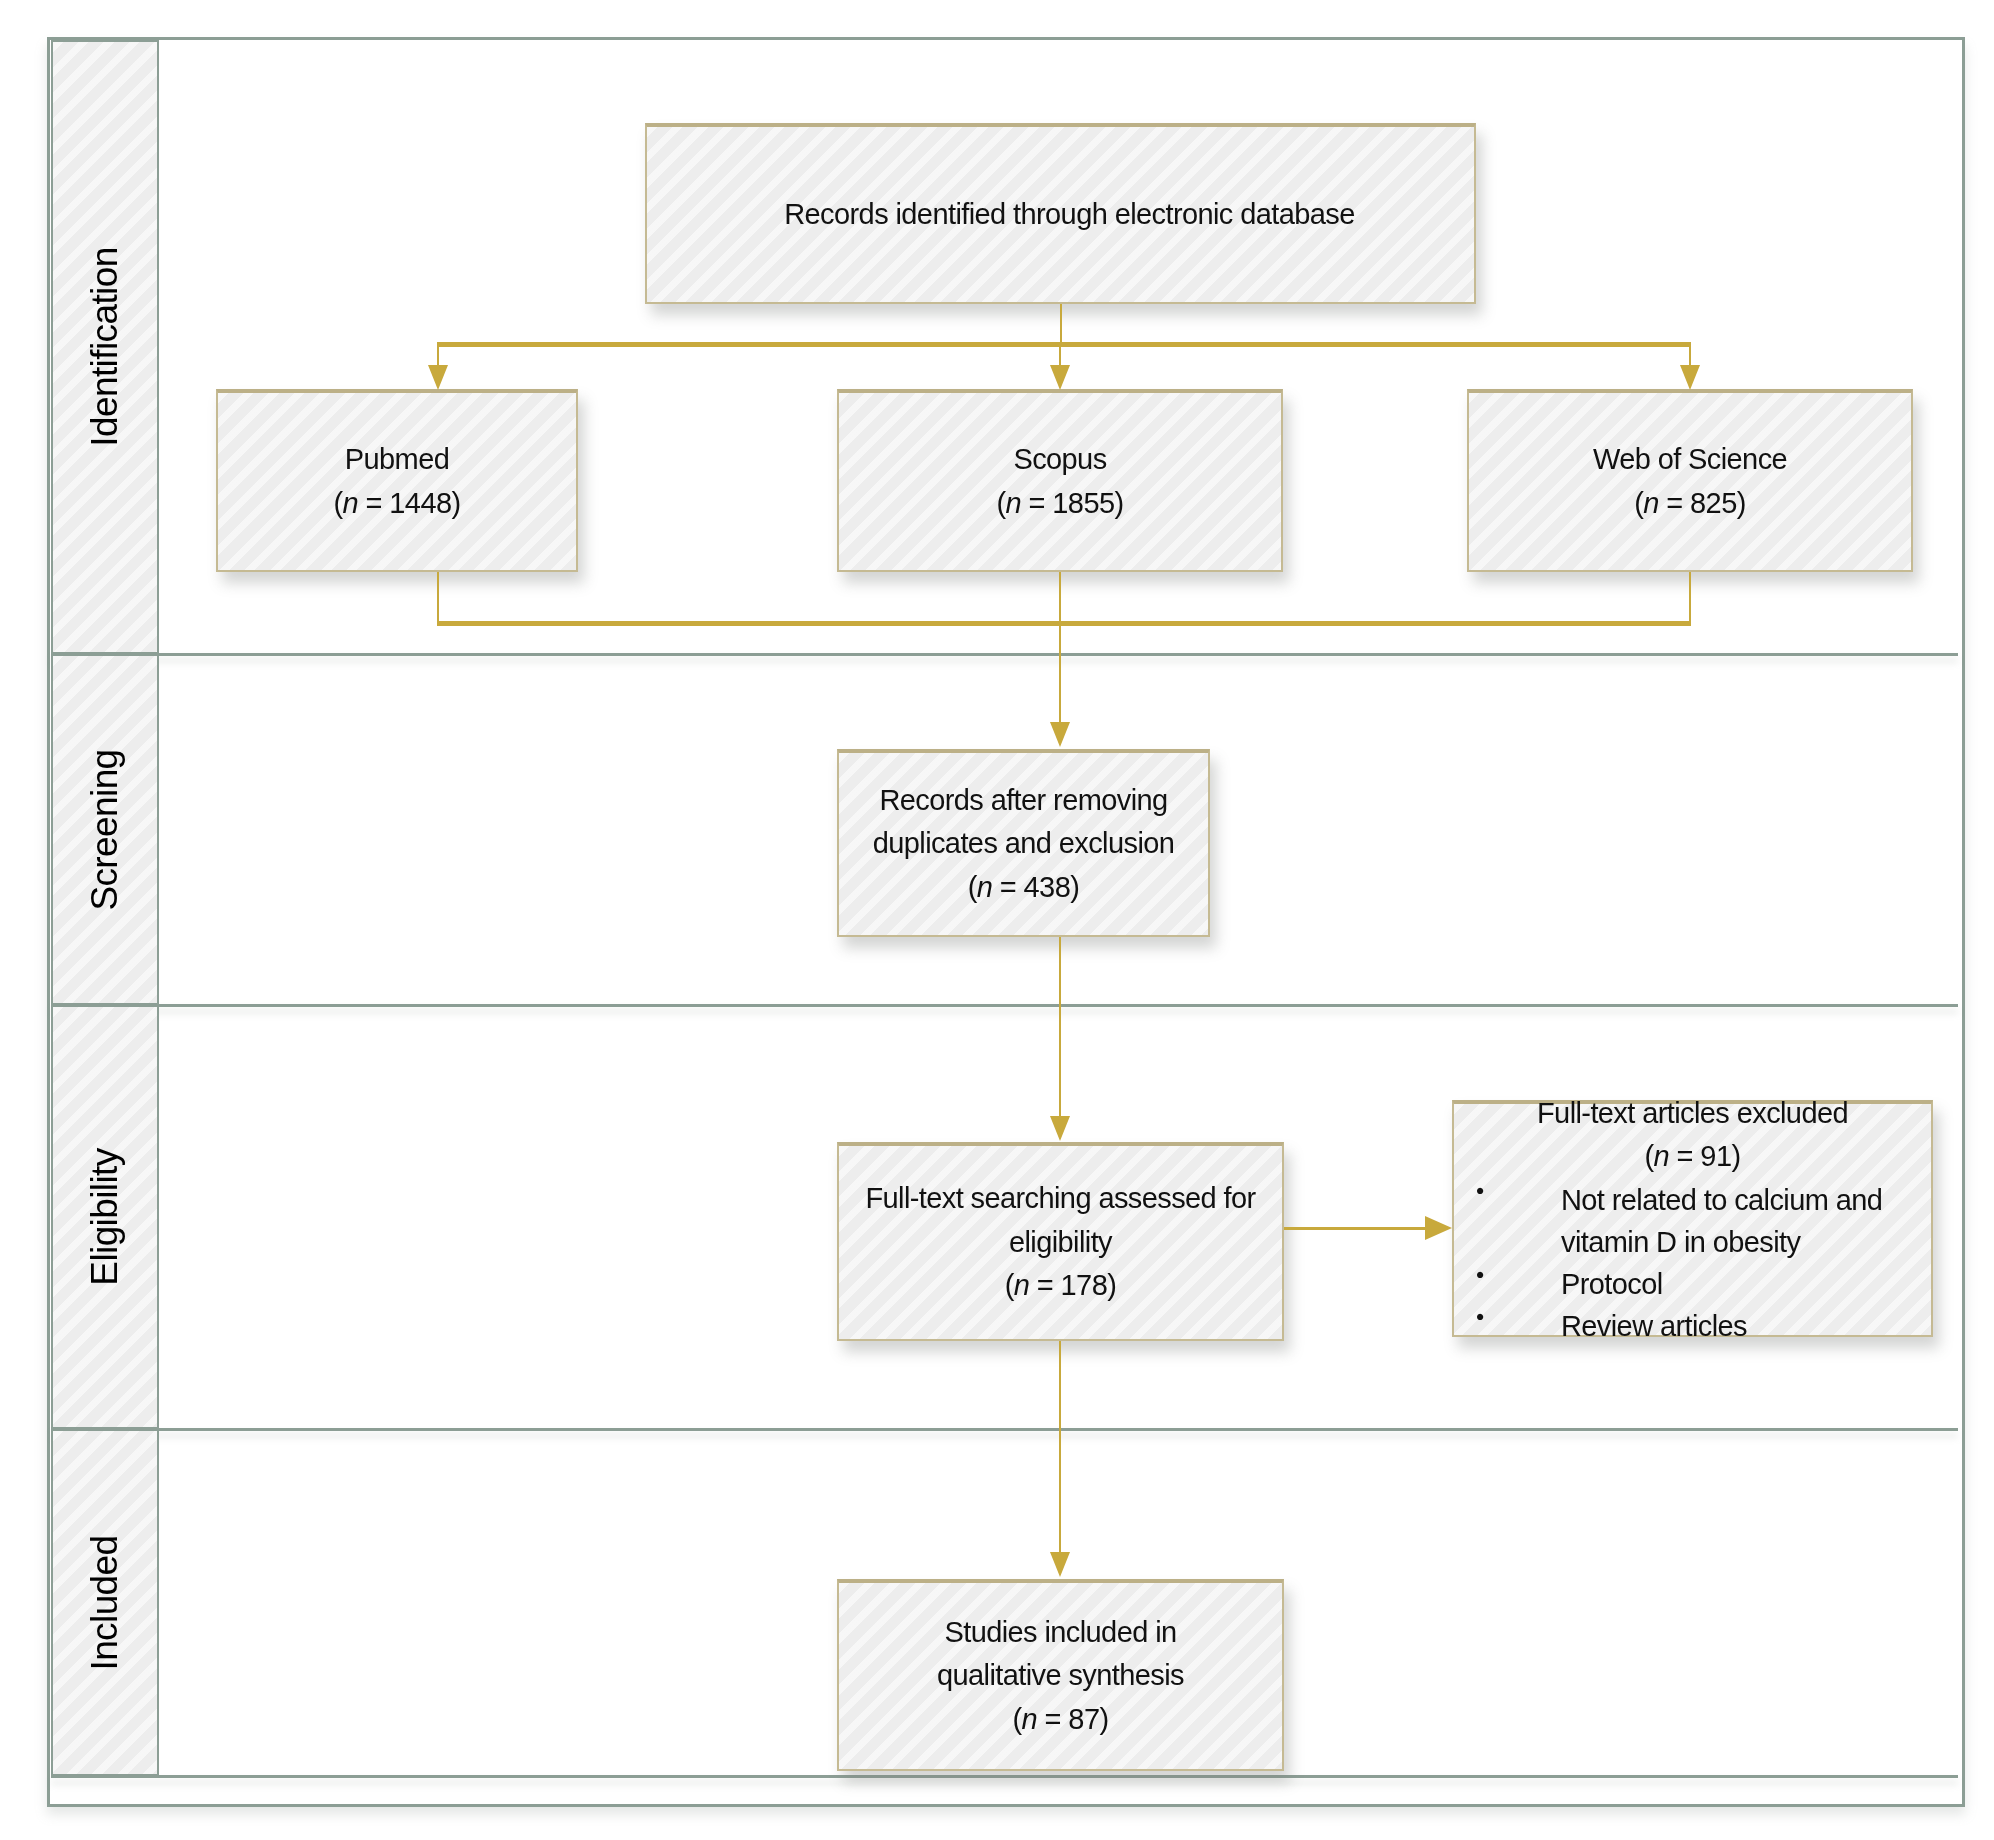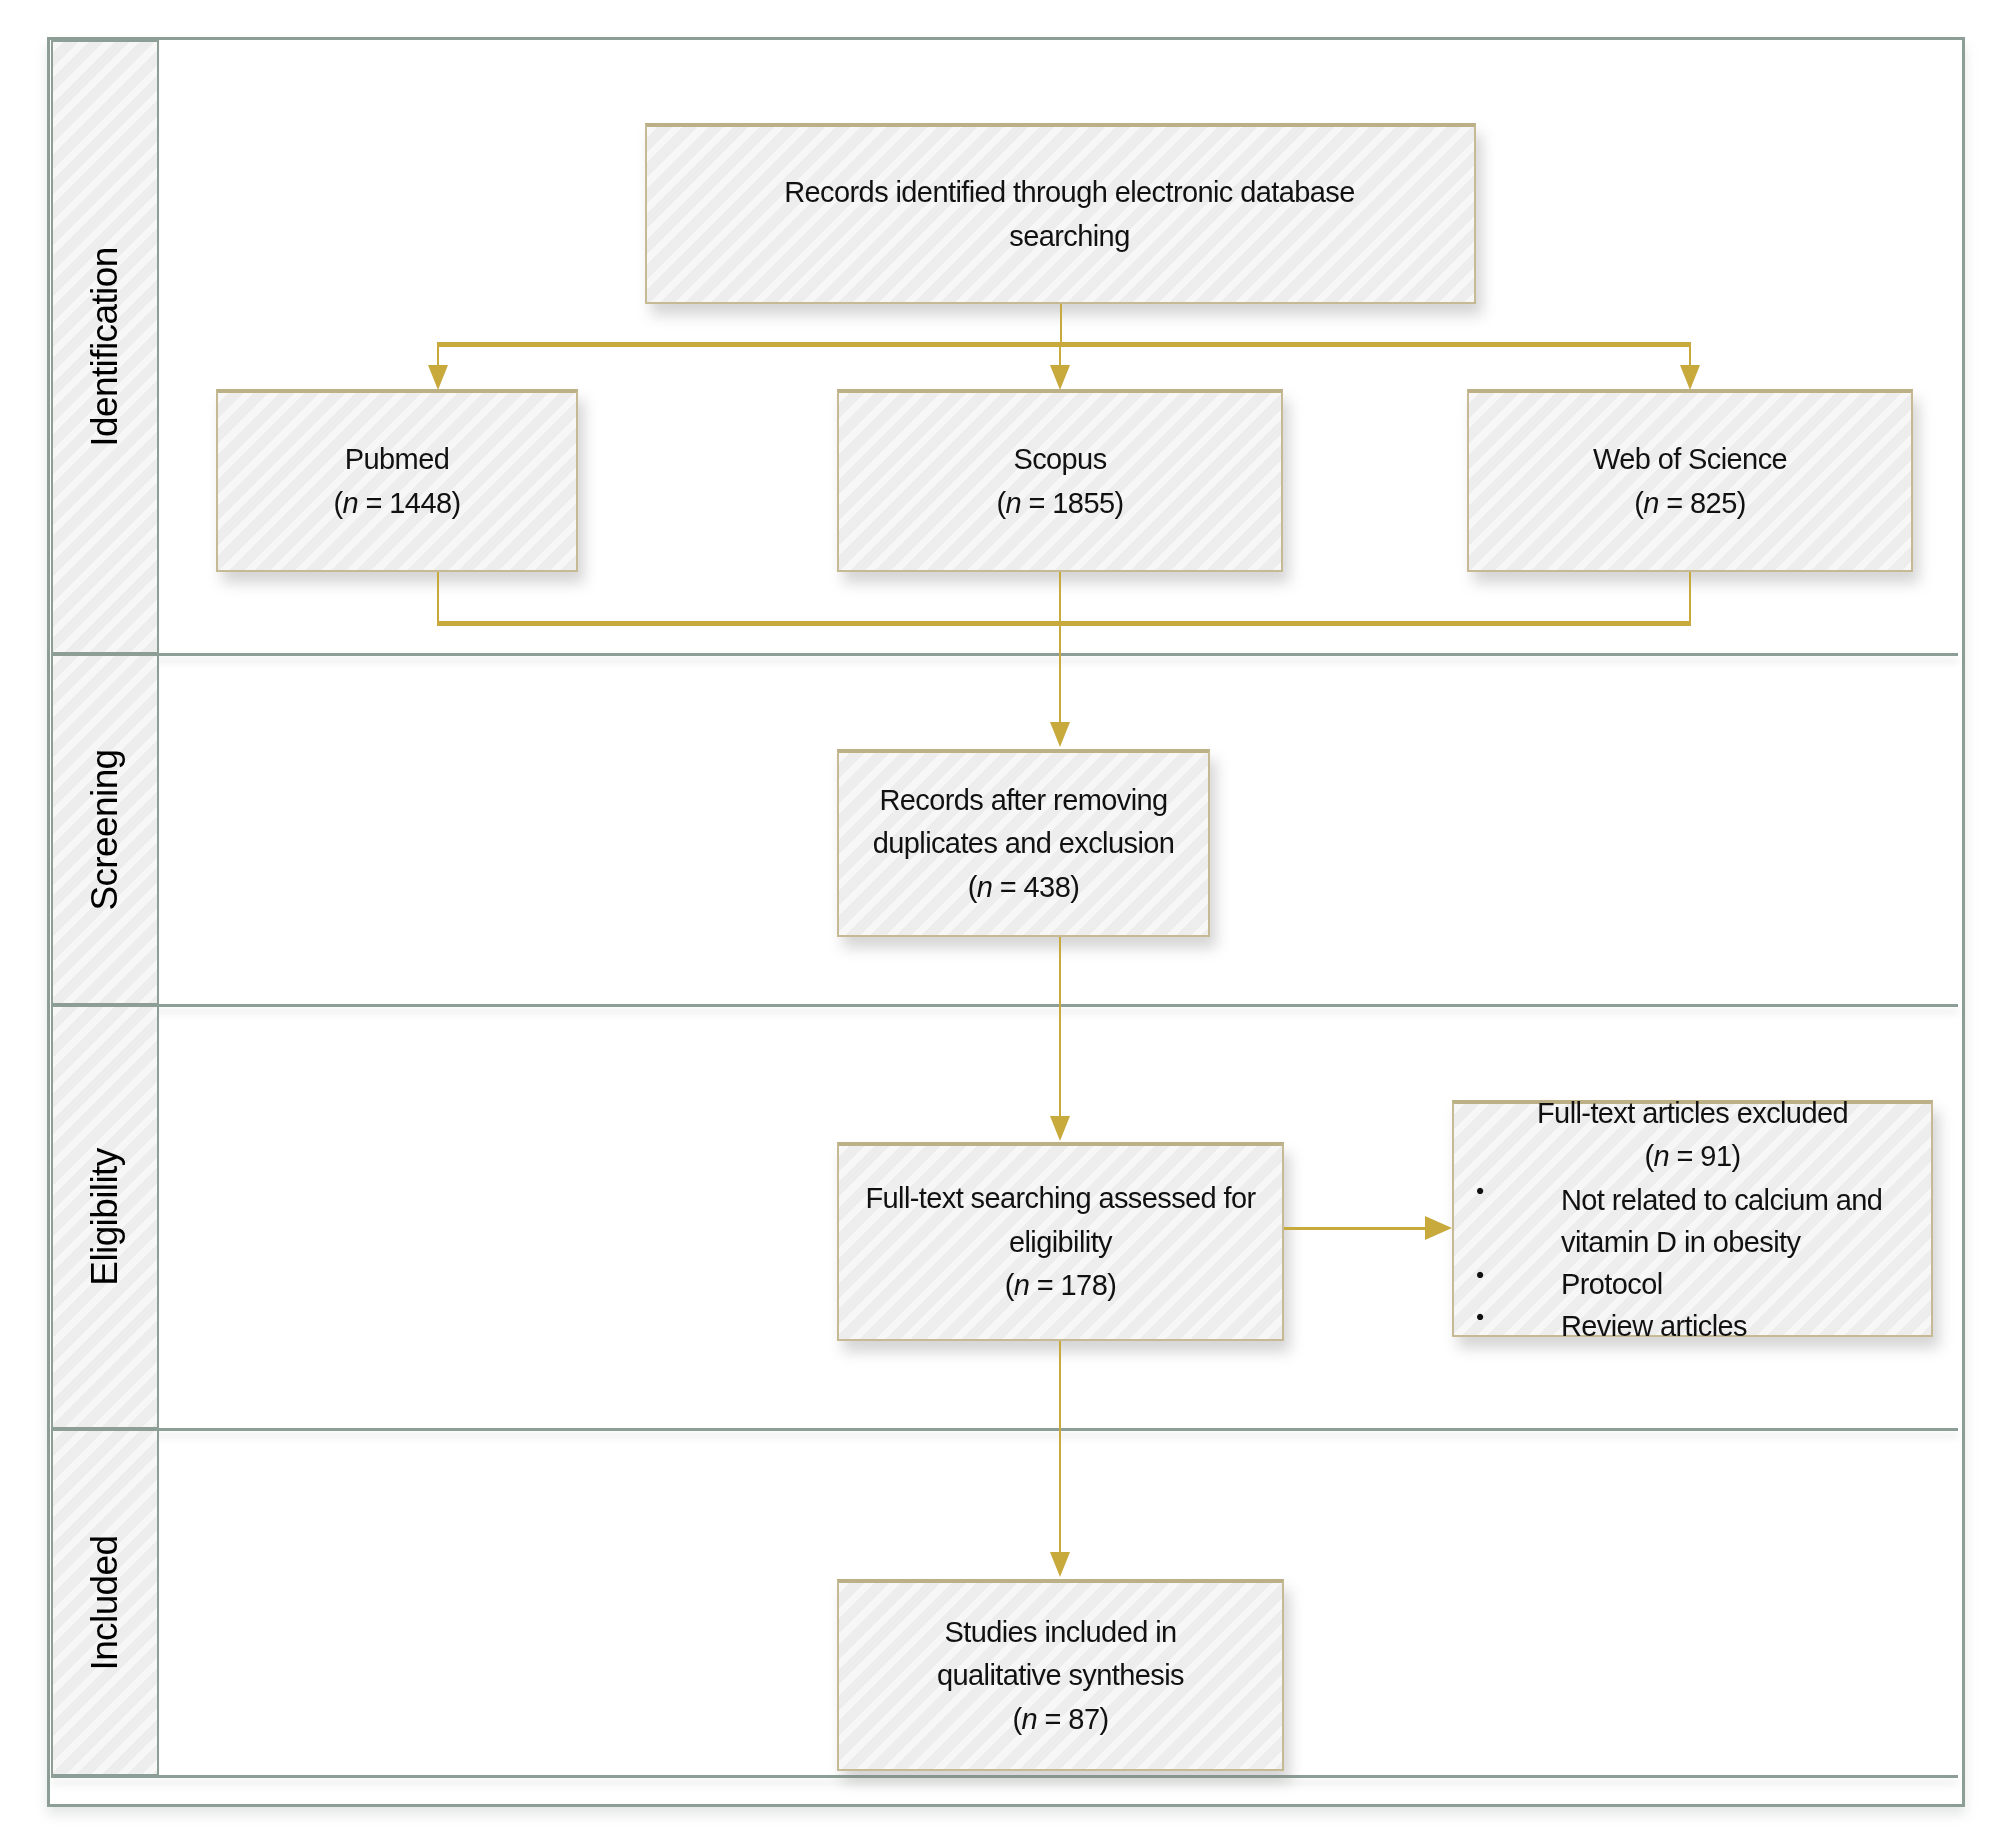--- a/index.html
+++ b/index.html
@@ -108,21 +108,20 @@
 </div>
 <div class="abs stage" style="top:1005px;height:424px;">
   <span class="stage-text">Eligibility</span>
 </div>
 <div class="abs stage" style="top:1429px;height:347px;">
   <span class="stage-text">Included</span>
 </div>
 
 <div class="abs fbox" style="left:645px;top:123px;width:831px;height:181px;padding-left:24px;">
     <div class="tline">Records identified through electronic database</div>
-    <div class="tline">searching</div>
   </div>
 
 <div class="abs fbox" style="left:216px;top:389px;width:362px;height:183px;">
   <div class="tline">Pubmed</div>
   <div class="count">(<i>n</i> = 1448)</div>
 </div>
 
 <div class="abs fbox" style="left:837px;top:389px;width:446px;height:183px;">
   <div class="tline">Scopus</div>
   <div class="count">(<i>n</i> = 1855)</div>

